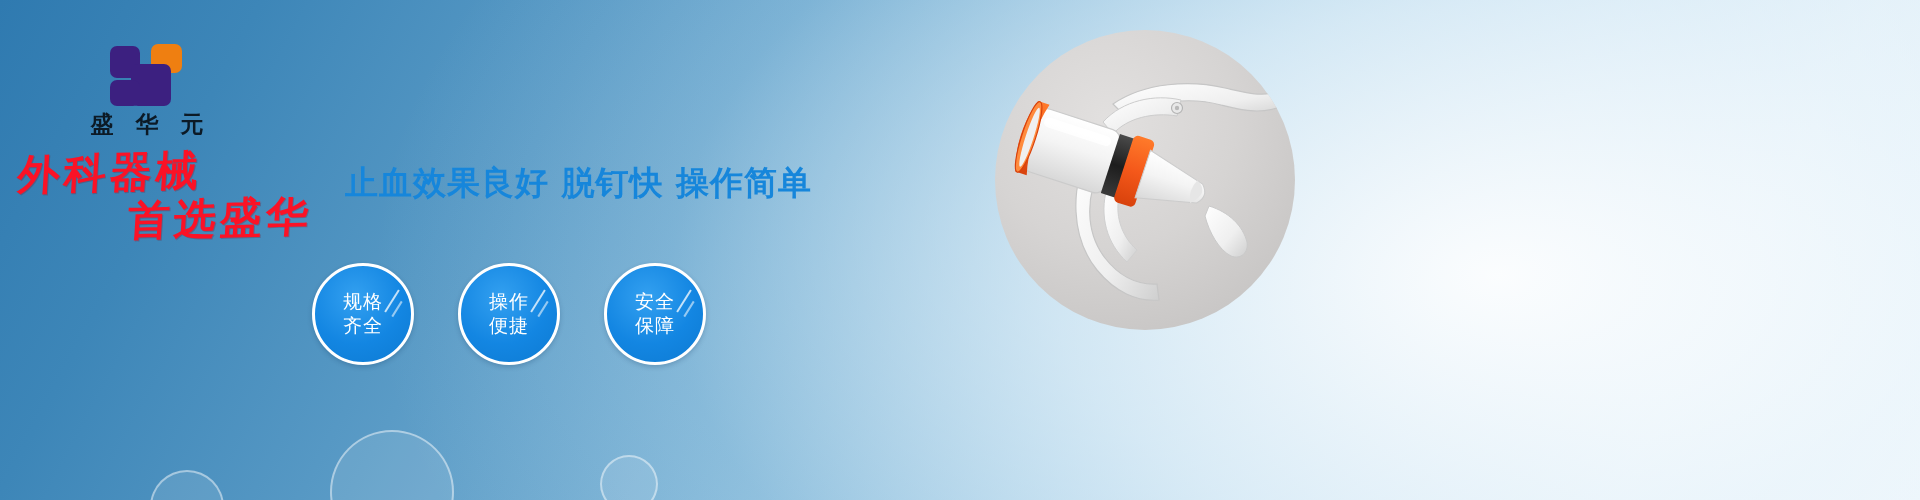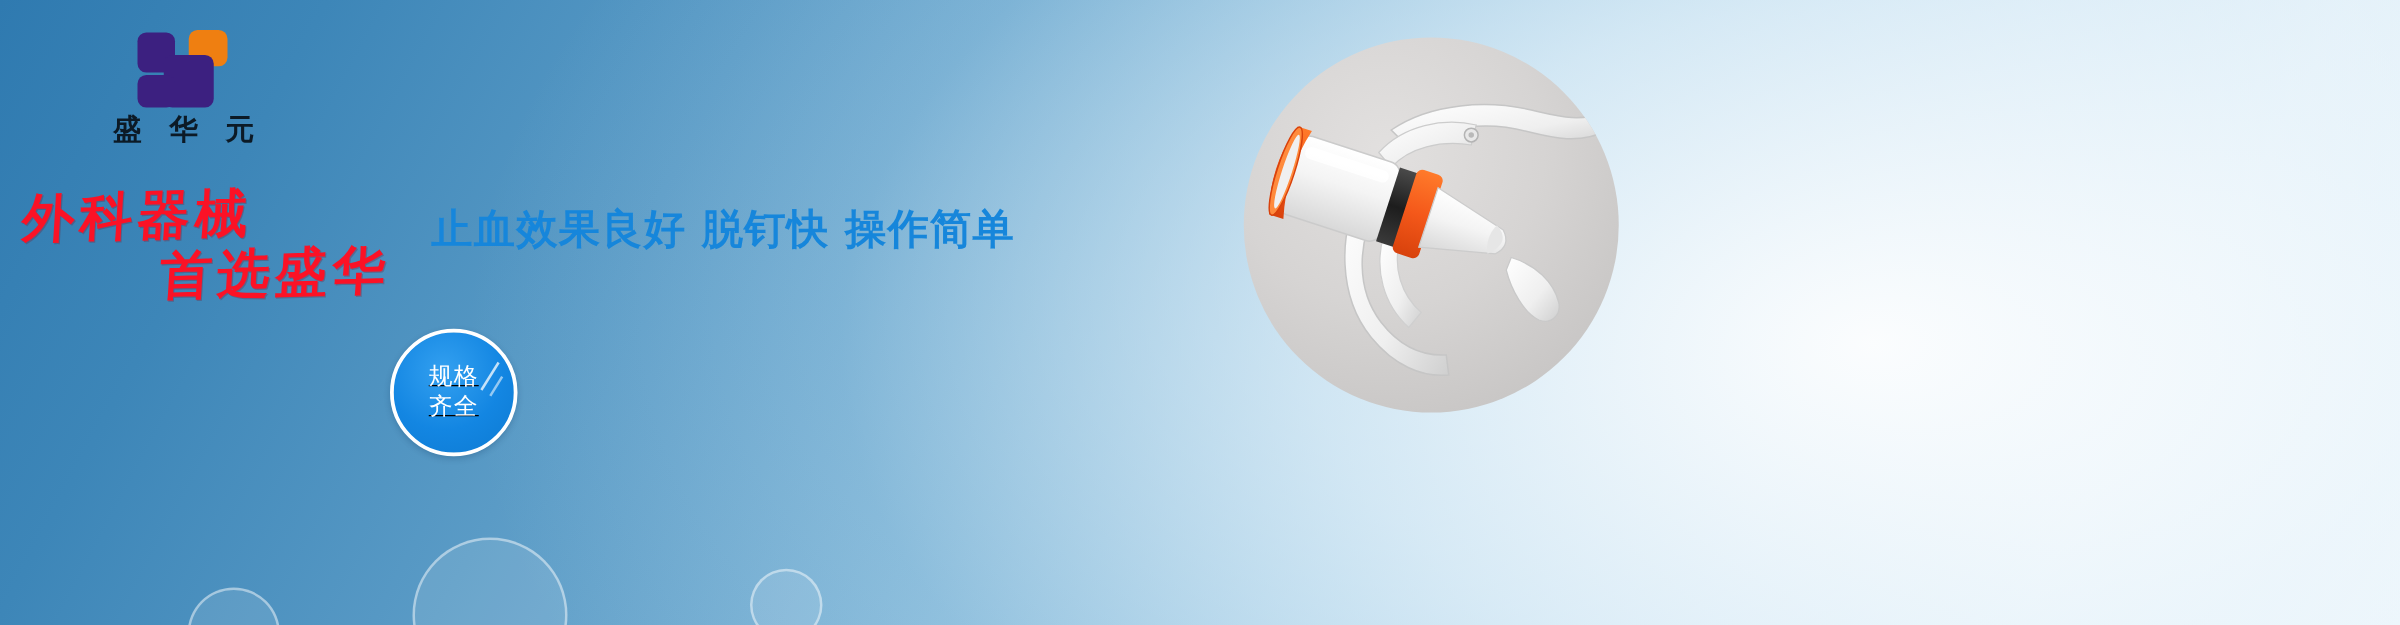--- a/index.html
+++ b/index.html
@@ -27,21 +27,21 @@
         #a4cde6 60%,
         #c8e1f1 74%,
         #e3f0f8 86%,
         #f2f8fc 100%);
   }
 
   
   .logo-block {
     position: absolute;
     left: 62px;
-    top: 24px;
+    top: 44px;
     width: 170px;
     height: 100px;
   }
   .logo-mark {
     position: relative;
     width: 74px;
     height: 62px;
     margin: 0 auto;
   }
   .lm {
@@ -130,21 +130,20 @@
     font-weight: bold;
   }
 
   
   .features {
     position: absolute;
     left: 312px;
     top: 263px;
     display: flex;
     gap: 44px;
-    text-decoration: underline;
   }
   .feature-circle {
     position: relative;
     width: 96px;
     height: 96px;
     border-radius: 50%;
     background: radial-gradient(circle at 42% 32%, #33a0f0 0%, #1386e2 55%, #0d7ad2 100%);
     border: 3px solid #ffffff;
     box-shadow: 0 2px 5px rgba(0,40,80,0.22);
     display: flex;
@@ -243,22 +242,38 @@
 
     <div class="feature-circle">
       <span class="slash"></span>
       <span class="slash2"></span>
       <div class="feature-label">
         <div>规格</div>
         <div>齐全</div>
       </div>
     </div>
 
-
-
+    <div class="feature-circle">
+      <span class="slash"></span>
+      <span class="slash2"></span>
+      <div class="feature-label">
+        <div>操作</div>
+        <div>便捷</div>
+      </div>
+    </div>
+
+
+    <div class="feature-circle">
+      <span class="slash"></span>
+      <span class="slash2"></span>
+      <div class="feature-label">
+        <div>安全</div>
+        <div>保障</div>
+      </div>
+    </div>
 
   </div>
 
   <div class="product-wrap">
     <div class="product-disc"></div>
     <svg class="stapler" viewBox="0 0 300 300">
       <defs>
         <linearGradient id="whiteBody" x1="0" y1="0" x2="0" y2="1">
           <stop offset="0%" stop-color="#ffffff"></stop>
           <stop offset="45%" stop-color="#f4f4f4"></stop>

